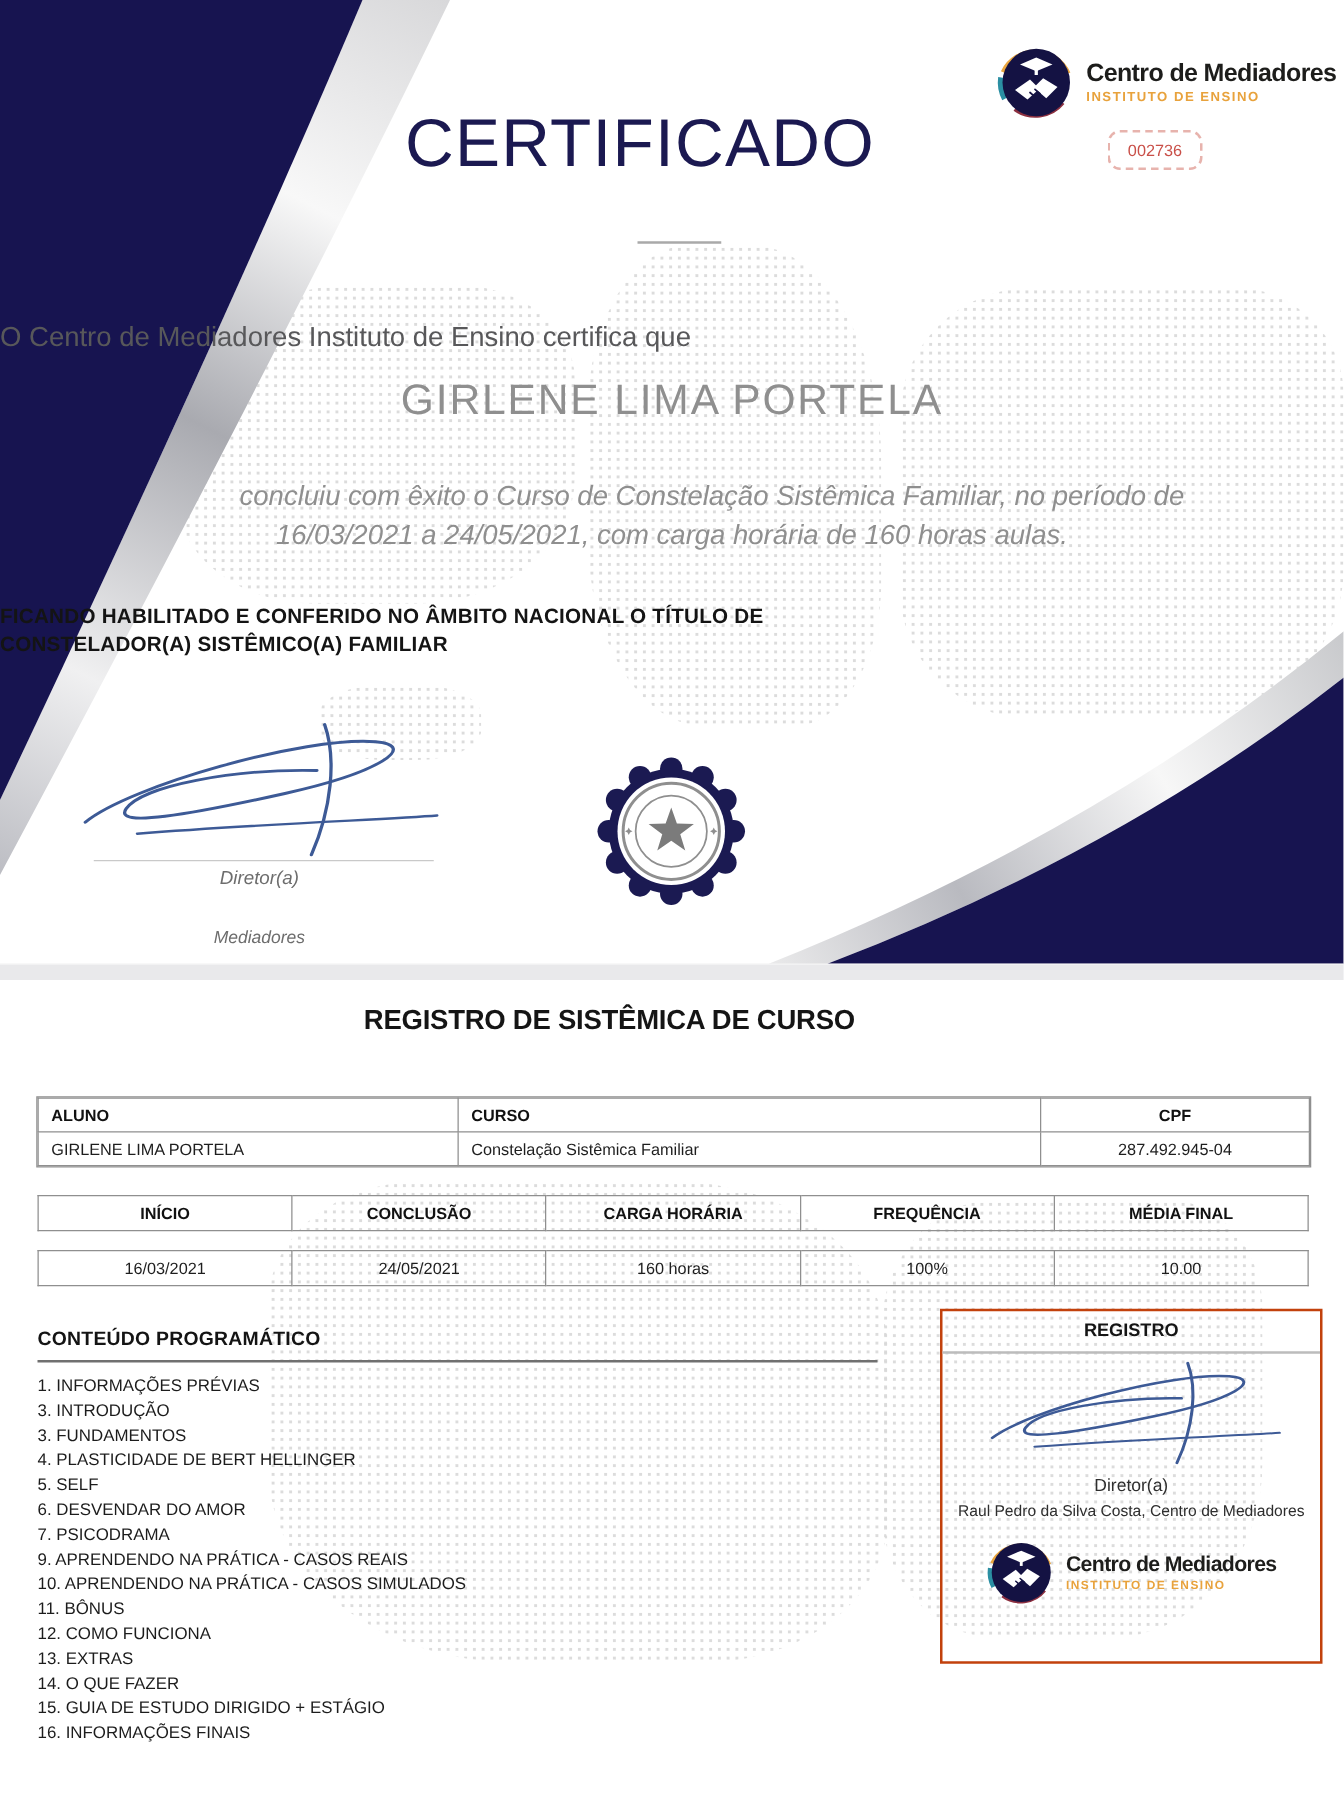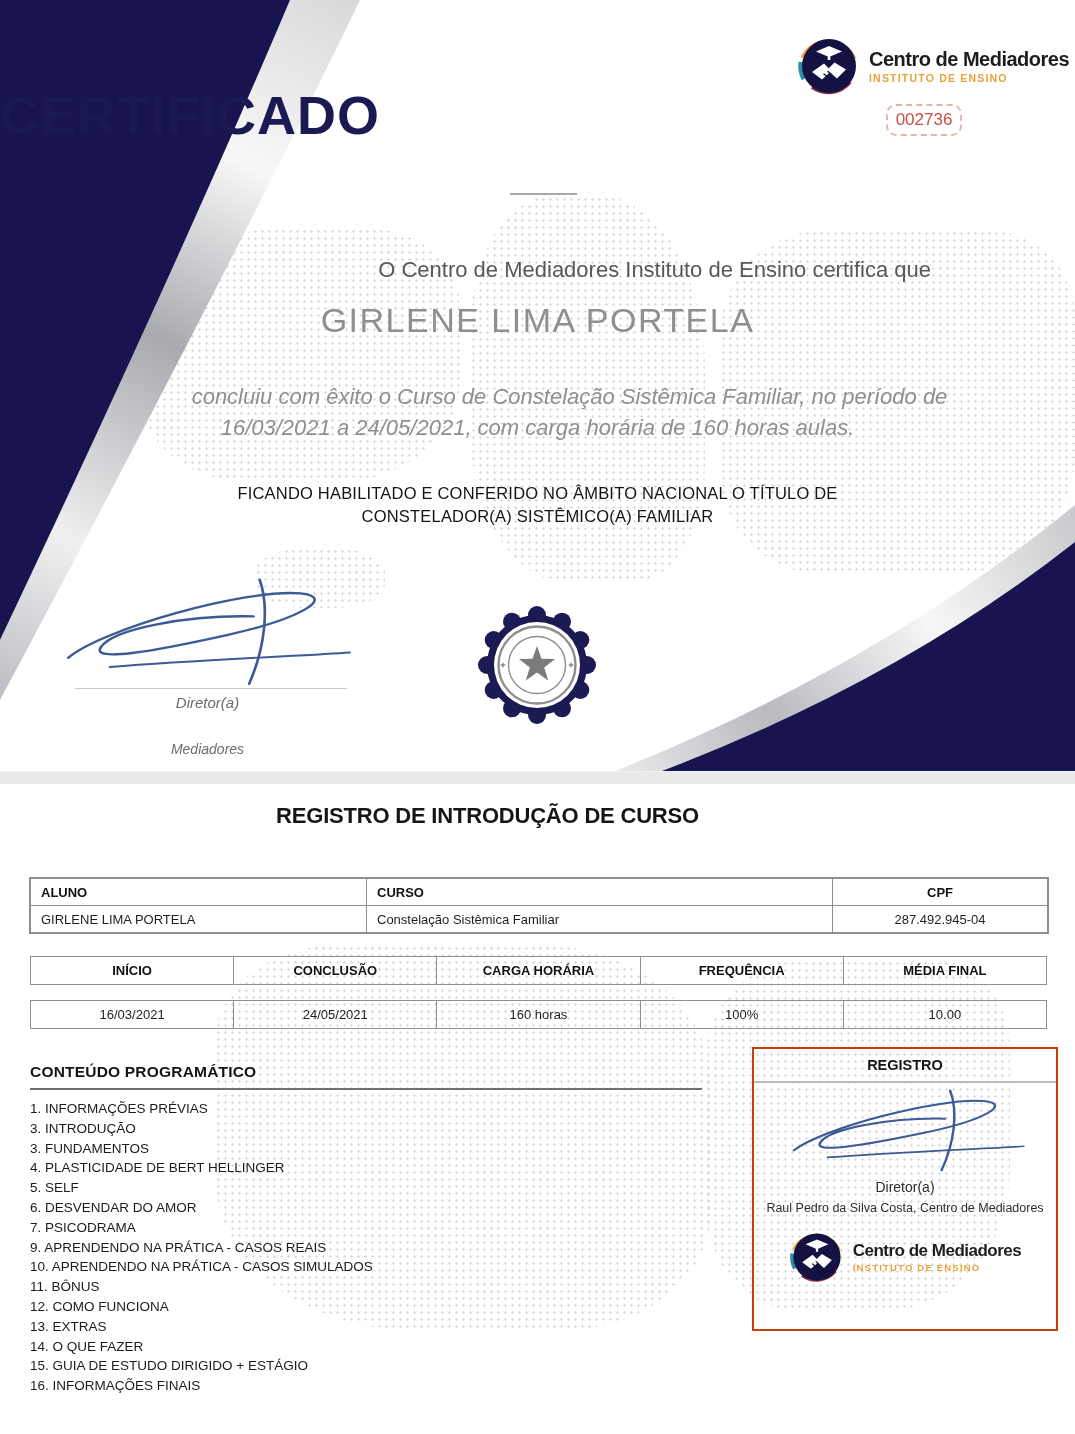--- a/index.html
+++ b/index.html
@@ -20,33 +20,33 @@
   #corner-svg{position:absolute;left:0;top:0;}
   .brand{display:flex;align-items:center;gap:8px;}
   .brand-text .brand-name{font-weight:bold;color:#1d1d1b;letter-spacing:-0.5px;}
   .brand-text .brand-sub{font-weight:bold;color:#e8a23c;letter-spacing:1.2px;}
   #logo-top{left:797px;top:34px;}
   #logo-top .brand-name{font-size:20px;}
   #logo-top .brand-sub{font-size:10.5px;margin-top:1px;}
   #cert-number{
     left:886px;top:104px;width:72px;height:28px;
     border:2px dashed #e7b3ad;border-radius:10px;
-    color:#c94f48;font-size:17px;display:flex;align-items:center;justify-content:center;
+    color:#c94f48;font-size:13px;display:flex;align-items:center;justify-content:center;
   }
   #cert-title{
-    left:0;top:84px;width:1024px;text-align:left;
-    font-size:54px;color:#1b1951;letter-spacing:1px;font-weight:bold;
+    left:0;top:84px;width:1024px;text-align:center;
+    font-size:54px;color:#1b1951;letter-spacing:1px;font-weight:normal;
   }
   #title-divider{left:510px;top:193px;width:67px;height:2px;background:#a9a9a9;}
-  #intro-line{left:0;top:257px;width:931px;text-align:right;font-size:22px;color:#58585a;}
+  #intro-line{left:0;top:257px;width:931px;text-align:left;font-size:22px;color:#58585a;}
   #student-name{left:0;top:301px;width:1075px;text-align:center;font-size:34px;color:#8f8f8f;letter-spacing:1.5px;}
   .body-italic{left:0;width:1075px;text-align:center;font-style:italic;font-size:22px;color:#8f8f8f;}
   #body-line1{top:384px;padding-left:32px;}
   #body-line2{top:415px;}
-  .statement{left:0;width:1075px;text-align:center;font-weight:normal;font-size:16.5px;color:#141414;letter-spacing:.2px;}
+  .statement{left:0;width:1075px;font-weight:bold;font-size:16.5px;color:#141414;letter-spacing:.2px;}
   #statement-line1{top:484px;}
   #statement-line2{top:507px;}
   .sig-stroke{fill:none;stroke:#3d5a96;stroke-linecap:round;}
   #sig-left{left:55px;top:575px;}
   #sig-rule{left:75px;top:688px;width:272px;height:1px;background:#c9c9c9;}
   .sig-caption{left:0;width:415px;text-align:center;font-style:italic;color:#6d6d6d;}
   #sig-role{top:694px;font-size:15px;}
   #sig-name1{top:717px;font-size:14px;}
   #sig-name2{top:741px;font-size:14px;}
   #seal{left:474px;top:602px;}
@@ -175,21 +175,21 @@
     <polygon fill="#8f8f8f" points="-34,-3 -33,-1 -31,0 -33,1 -34,3 -35,1 -37,0 -35,-1"></polygon>
     <polygon fill="#8f8f8f" points="34,-3 35,-1 37,0 35,1 34,3 33,1 31,0 33,-1"></polygon>
   </svg>
 
   <div id="band" class="abs"></div>
 </div>
 
 <div class="dots" style="left:215px;top:945px;width:495px;height:385px;border-radius:25% 35% 30% 40%;"></div>
 <div class="dots" style="left:705px;top:960px;width:305px;height:350px;border-radius:30% 25% 40% 30%;"></div>
 
-<div id="reg-title" class="abs">REGISTRO DE INTRODUÇÃO DE CURSO</div>
+<div id="reg-title" class="abs">REGISTRO DE SISTÊMICA DE CURSO</div>
 
 <table id="table-student" class="tbl">
   <colgroup>
       <col style="width:336px">
       <col style="width:466px">
       <col style="width:215px">
     </colgroup>
   <tbody>
       <tr class="hdr">
     <td>ALUNO</td>

